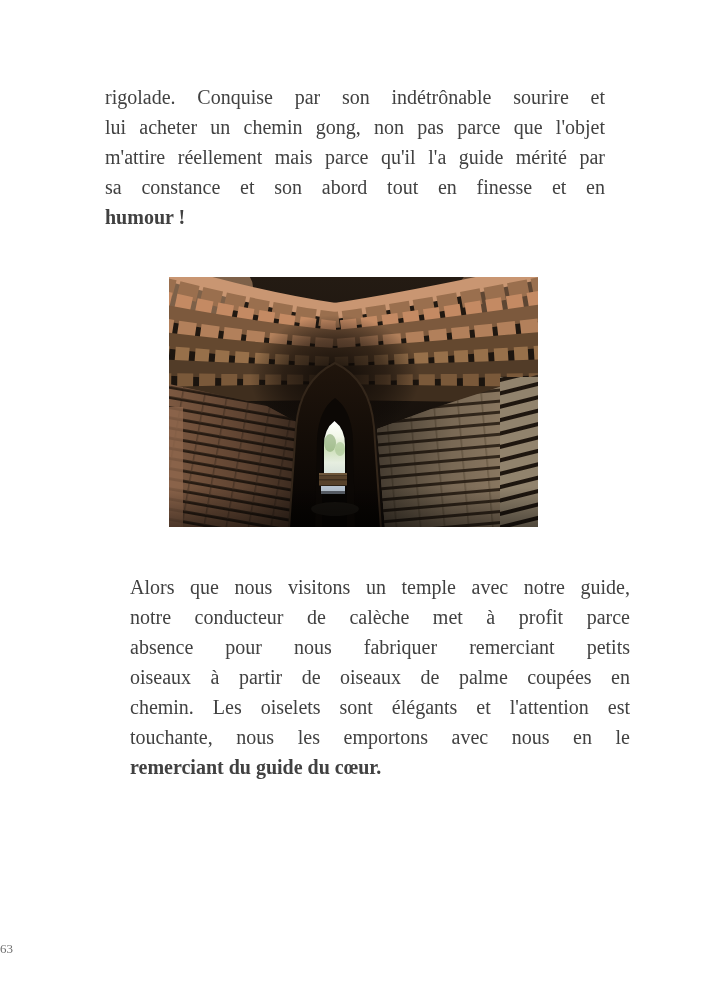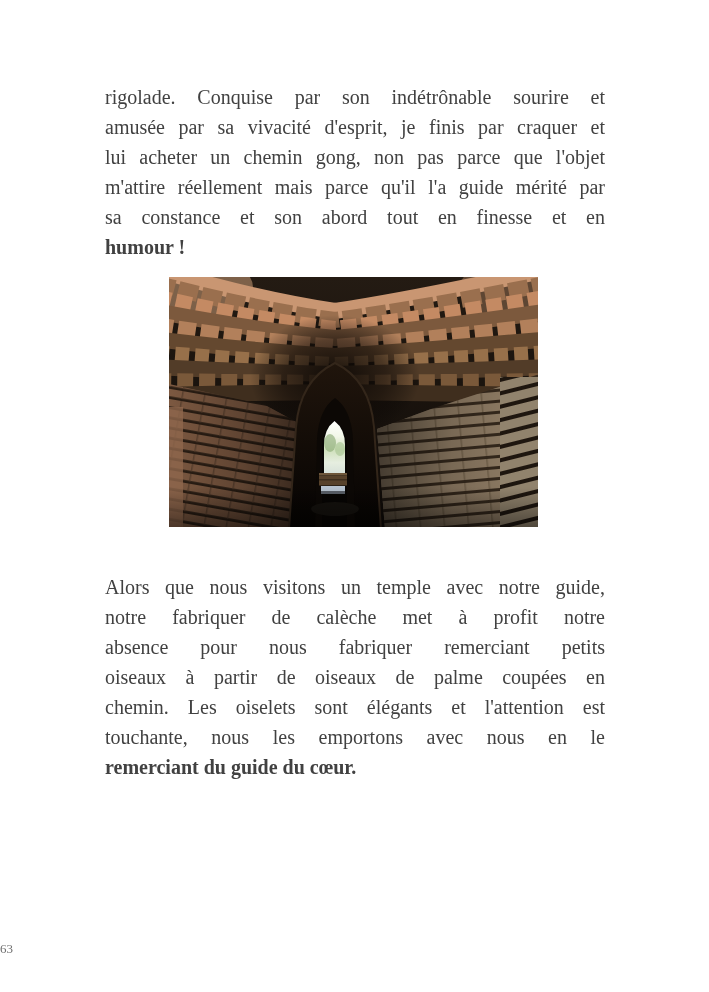--- a/index.html
+++ b/index.html
@@ -25,21 +25,21 @@
   .textblock .line {
     line-height: 30px;
     text-align: justify;
     text-align-last: justify;
   }
   .textblock .line.last {
     text-align-last: left;
     font-weight: bold;
   }
   #para1 { top: 82px; }
-  #para2 { top: 572px; }
+  #para2 { top: 572px; margin-left: 25px; }
   figure.photo {
     position: absolute;
     left: 169px;
     top: 277px;
     width: 369px;
     height: 250px;
     margin: 0;
     padding: 0;
     line-height: 0;
   }
@@ -53,21 +53,20 @@
     color: #6e6e6e;
   }
 </style>
 </head>
 <body>
 
 <div class="page">
 
   <div class="textblock" id="para1">
     <div class="line">rigolade. Conquise par son indétrônable sourire et</div>
-    <div class="line">amusée par sa vivacité d'esprit, je finis par craquer et</div>
     <div class="line">lui acheter un chemin gong, non pas parce que l'objet</div>
     <div class="line">m'attire réellement mais parce qu'il l'a guide mérité par</div>
     <div class="line">sa constance et son abord tout en finesse et en</div>
     <div class="line last">humour !</div>
   </div>
 
   <figure class="photo">
     <svg width="369" height="250" viewBox="0 0 369 250" role="img" aria-label="Couloir de briques d'un temple, voûte en encorbellement et ouverture en arche pointue laissant entrer la lumière">
       <defs>
         <linearGradient id="bgGrad" x1="0" y1="0" x2="0" y2="1">
@@ -173,21 +172,21 @@
 
       <g>
         <ellipse cx="166" cy="232" rx="24" ry="7" fill="#15120e"></ellipse>
         <rect x="0" y="210" width="369" height="40" fill="url(#botShade)"></rect>
       </g>
     </svg>
   </figure>
 
   <div class="textblock" id="para2">
     <div class="line">Alors que nous visitons un temple avec notre guide,</div>
-    <div class="line">notre fabriquer de calèche met à profit notre</div>
+    <div class="line">notre conducteur de calèche met à profit parce</div>
     <div class="line">absence pour nous fabriquer remerciant petits</div>
     <div class="line">oiseaux à partir de oiseaux de palme coupées en</div>
     <div class="line">chemin. Les oiselets sont élégants et l'attention est</div>
     <div class="line">touchante, nous les emportons avec nous en le</div>
     <div class="line last">remerciant du guide du cœur.</div>
   </div>
 
   <div class="pagenum">63</div>
 
 </div>

